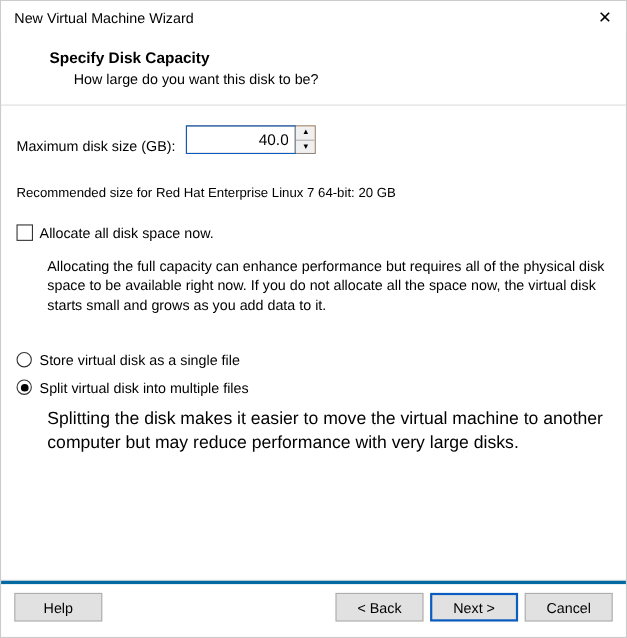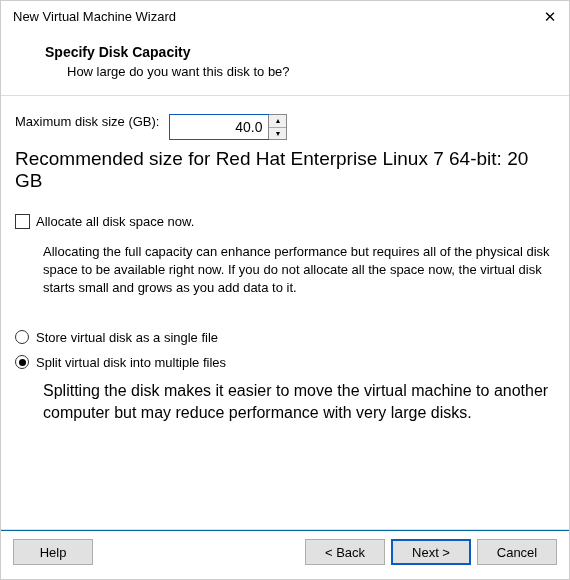--- a/index.html
+++ b/index.html
@@ -51,23 +51,23 @@
       border: none;
       border-top: 1px solid #ddd;
       margin: 4px 0 0 0;
     }
     .content {
       flex: 1;
       padding: 18px 14px 0 14px;
     }
     .row {
       display: flex;
-      align-items: flex-start;
+      align-items: flex-end;
       gap: 10px;
-      margin-bottom: 8px;
+      margin-bottom: 28px;
     }
     .label { font-size: 13px; }
     .spinner-wrap {
       display: flex;
       border: 1px solid #888;
       height: 26px;
       background: #fdba74;
     }
     .spinner-input {
       width: 98px;
@@ -89,21 +89,21 @@
       display: flex;
       align-items: center;
       justify-content: center;
       font-size: 7px;
       background: #f0f0f0;
       border: none;
       border-bottom: 1px solid #aaa;
       cursor: default;
     }
     .sp-btn:last-child { border-bottom: none; }
-    .reco { font-size: 19px; margin-bottom: 22px; }
+    .reco { font-size: 12px; margin-bottom: 22px; }
     .check-row {
       display: flex;
       align-items: center;
       gap: 6px;
       margin-bottom: 14px;
     }
     .checkbox {
       width: 15px; height: 15px;
       border: 1px solid #333;
       background: #fff;
@@ -138,21 +138,21 @@
     .radio-explain {
       font-size: 16px;
       line-height: 1.4;
       margin: 5px 6px 0 28px;
     }
     .footer {
       display: flex;
       align-items: flex-start;
       padding: 8px 12px 14px 12px;
       gap: 6px;
-      border-top: 1px solid #0369a1;
+      border-top: 3px solid #0369a1;
     }
     .btn {
       height: 26px;
       min-width: 80px;
       padding: 0 14px;
       background: #e1e1e1;
       border: 1px solid #adadad;
       font-family: inherit;
       font-size: 13px;
       cursor: default;

